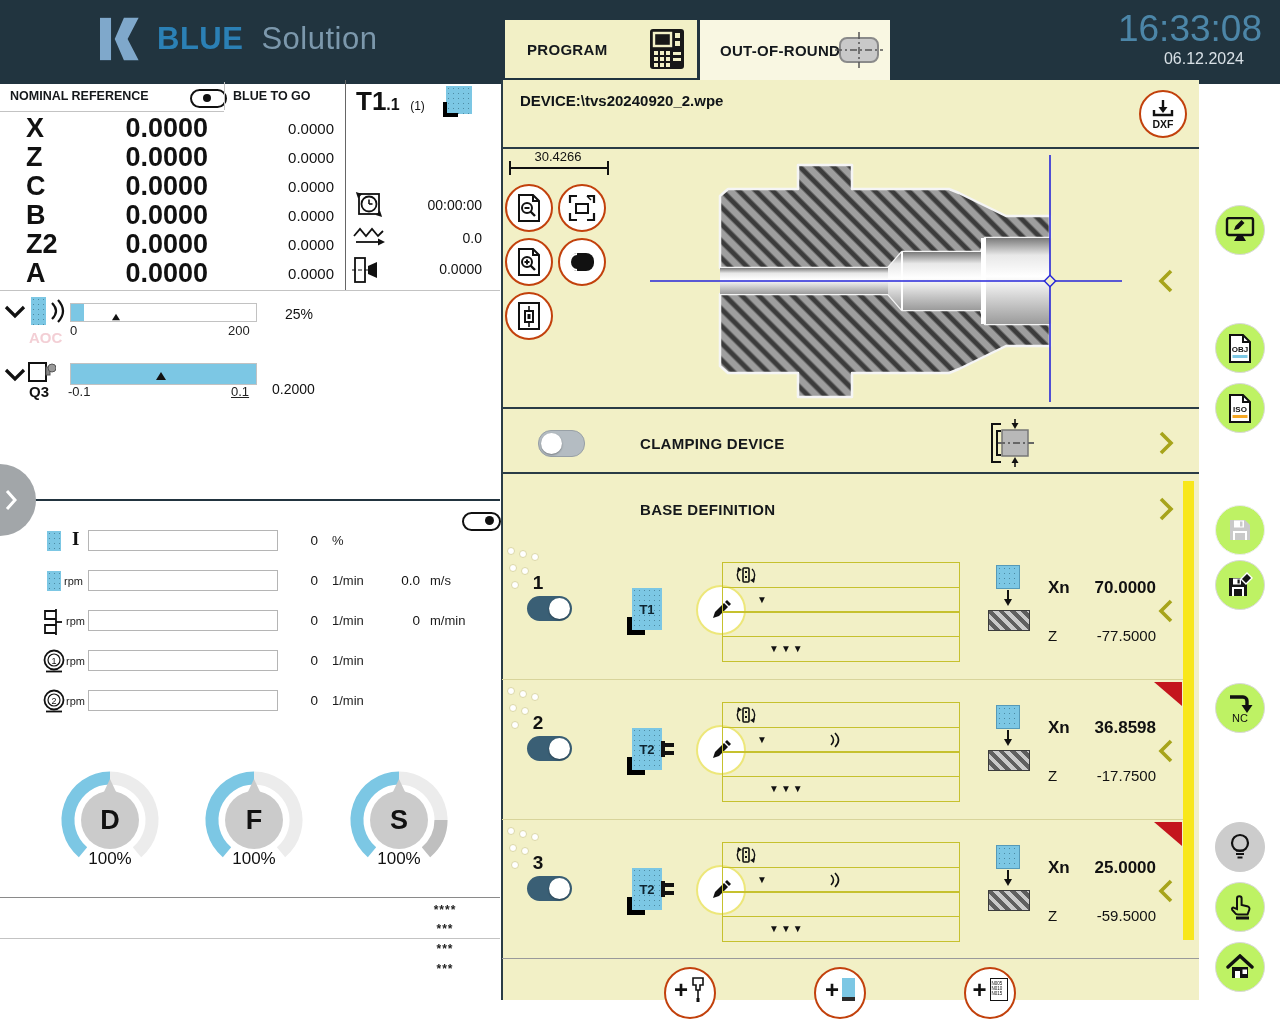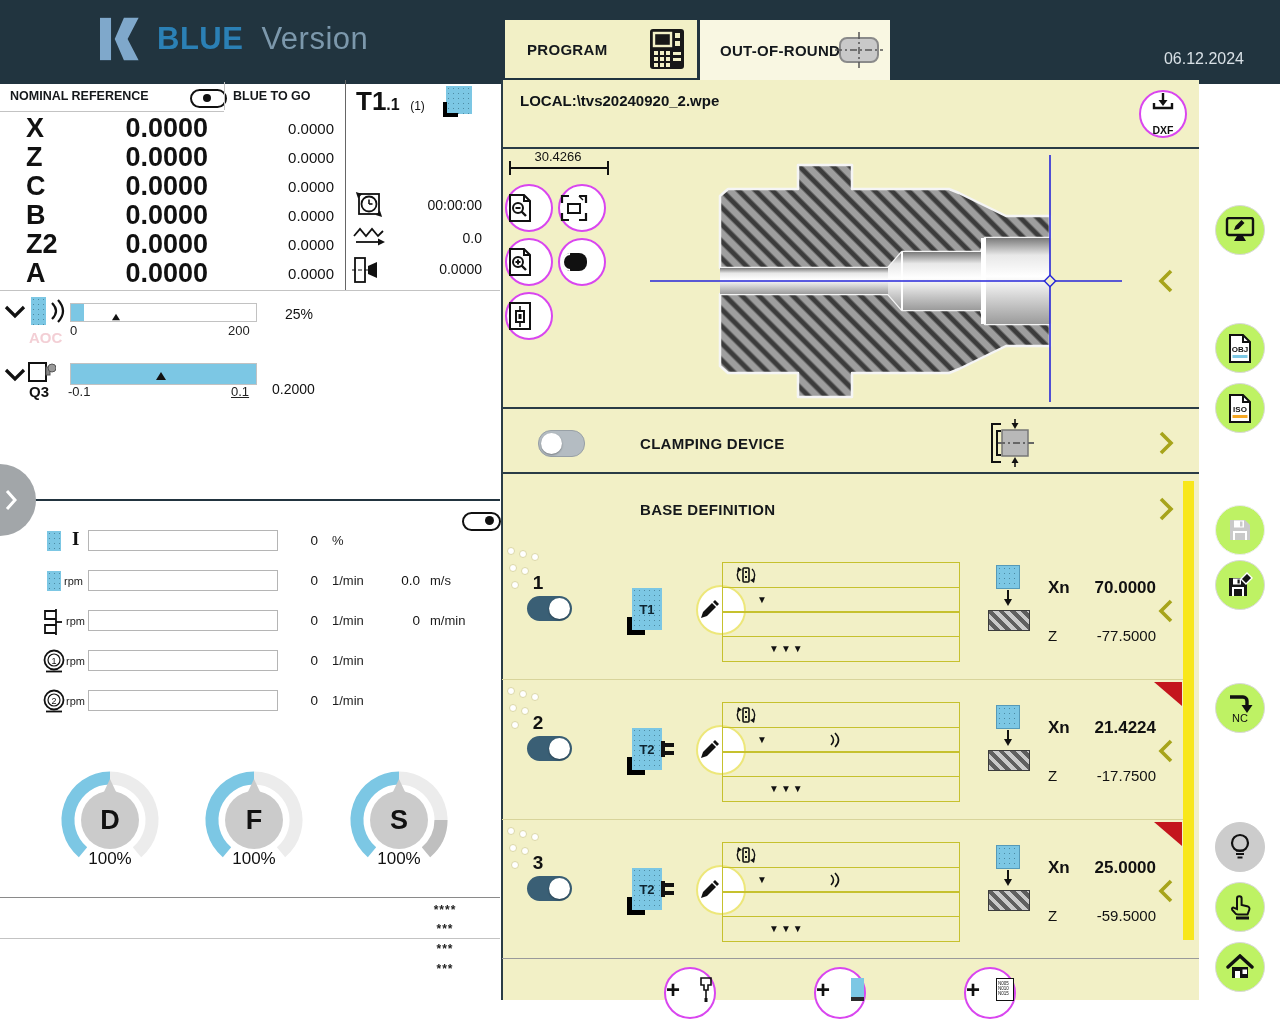--- a/index.html
+++ b/index.html
@@ -48,22 +48,22 @@
   .mi-unit{position:absolute;font-size:13px;color:#1c1c1c;}
   .rpm{font-size:11px;color:#222;position:absolute;}
   .bluesq{background:#7CC7E4;background-image:radial-gradient(#4e8ba3 .8px,transparent .9px);
     background-size:5px 5px;position:absolute;}
   
   .gauge-letter{position:absolute;width:110px;text-align:center;font-size:27px;font-weight:700;color:#111;}
   .gauge-val{position:absolute;width:110px;text-align:center;font-size:17px;color:#111;}
   .stars{position:absolute;width:70px;text-align:center;font-size:12px;font-weight:700;letter-spacing:1px;color:#222;}
   
   .ypanel{position:absolute;left:502px;top:80px;width:697px;height:920px;background:#F2F0C6;}
-  .circle-btn{position:absolute;background:#fff;border:2px solid #d946ef;border-radius:50%;
-    display:flex;align-items:center;justify-content:space-between;cursor:pointer;box-sizing:border-box;}
+  .circle-btn{position:absolute;background:#fff;border:2px solid #c2410c;border-radius:50%;
+    display:flex;align-items:center;justify-content:center;cursor:pointer;box-sizing:border-box;}
   .sb-btn{position:absolute;left:1215px;width:50px;height:50px;border-radius:50%;background:#bef264;
     border:1.5px solid #D9D9D9;display:flex;align-items:center;justify-content:center;box-sizing:border-box;cursor:pointer;}
   .olive{stroke:#A7A41B;}
   .param-box{position:relative;height:24px;border:1.5px solid #C6C12E;margin-top:-1.5px;}
   .row-num{position:absolute;width:28px;text-align:center;font-size:19px;font-weight:700;}
   .xn-lbl{position:absolute;font-size:17px;font-weight:700;}
   .xn-val{position:absolute;width:80px;text-align:right;font-size:17px;font-weight:700;}
   .z-lbl{position:absolute;font-size:15px;}
   .z-val{position:absolute;width:86px;text-align:right;font-size:15px;}
   .tool-chip{position:absolute;width:30px;height:42px;background:#7CC7E4;
@@ -89,22 +89,23 @@
 
 <div class="screen">
 
   <div class="header">
     <div class="logo">
       <svg width="46" height="46" viewBox="0 0 50 46">
         <polygon points="0,0 12,0 12,46 0,46" fill="#7FA8CB"></polygon>
         <polygon points="18,0 34,0 22,23 34,46 18,46 8,23" fill="#7FA8CB" transform="translate(8,0)"></polygon>
       </svg>
       <span class="b1">BLUE</span>
-      <span class="b2">Version</span>
-    </div>
+      <span class="b2">Solution</span>
+    </div>
+    <div class="clock-time">16:33:08</div>
     <div class="clock-date">06.12.2024</div>
   </div>
 
   <div class="tab" style="left:700px;width:190px;height:60px;background:#F9F7E2;">
     <span class="tab-label" style="margin-left:20px;">OUT-OF-ROUND</span>
     <svg width="50" height="38" viewBox="0 0 50 38" style="position:absolute;right:6px;top:11px;">
       <rect x="6" y="7" width="38" height="24" rx="7" fill="#C9C9C9" stroke="#8a8a8a" stroke-width="2"></rect>
       <line x1="1" y1="19" x2="49" y2="19" stroke="#555" stroke-width="1.5" stroke-dasharray="7 3 2 3"></line>
       <line x1="25" y1="1" x2="25" y2="37" stroke="#555" stroke-width="1.5" stroke-dasharray="7 3 2 3"></line>
     </svg>
@@ -330,21 +331,21 @@
   <div class="hl" style="left:0;top:897px;width:500px;border-top-color:#8a8a8a;"></div>
   <div class="stars" style="left:410px;top:903px;">****</div>
   <div class="stars" style="left:410px;top:922px;">***</div>
   <div class="hl" style="left:0;top:938px;width:500px;"></div>
   <div class="stars" style="left:410px;top:942px;">***</div>
   <div class="stars" style="left:410px;top:962px;">***</div>
 
   <div class="ypanel"></div>
   <div class="vl" style="left:501px;top:80px;height:920px;border-left:2px solid #2A3C46;"></div>
 
-  <div class="filepath">LOCAL:\tvs20240920_2.wpe</div>
+  <div class="filepath">DEVICE:\tvs20240920_2.wpe</div>
 
   <div class="circle-btn" style="left:1139px;top:90px;width:48px;height:48px;flex-direction:column;">
     <svg width="22" height="18" viewBox="0 0 22 18">
       <line x1="11" y1="1" x2="11" y2="10" stroke="#111" stroke-width="2.4"></line>
       <polygon points="6.5,8 15.5,8 11,14" fill="#111"></polygon>
       <path d="M2,11 v5 h18 v-5" fill="none" stroke="#111" stroke-width="2.4"></path>
     </svg>
     <span style="font-size:10.5px;font-weight:700;margin-top:1px;">DXF</span>
   </div>
 
@@ -572,21 +573,21 @@
       <span class="dd-marker" style="left:46px;top:6px;">▼▼▼</span>
     </div>
   </div>
   <div class="bluesq" style="left:996px;top:705px;width:22px;height:22px;border:1px solid #569ab8;"></div>
   <svg class="abs" style="left:1001px;top:730px;" width="14" height="18" viewBox="0 0 14 18">
     <line x1="7" y1="0" x2="7" y2="10" stroke="#111" stroke-width="2"></line>
     <polygon points="3,9 11,9 7,16" fill="#111"></polygon>
   </svg>
   <div class="hatch-block" style="left:988px;top:750px;"></div>
   <div class="xn-lbl" style="left:1048px;top:718px;">Xn</div>
-  <div class="xn-val" style="left:1076px;top:718px;">21.4224</div>
+  <div class="xn-val" style="left:1076px;top:718px;">36.8598</div>
   <div class="z-lbl" style="left:1048px;top:767px;">Z</div>
   <div class="z-val" style="left:1070px;top:767px;">-17.7500</div>
   <svg class="abs" style="left:1158px;top:738px;" width="16" height="26" viewBox="0 0 16 26">
     <polyline points="13,3 3,13 13,23" fill="none" stroke="#A7A41B" stroke-width="3.6"></polyline>
   </svg>
   <div class="hl" style="left:502px;top:819px;width:681px;border-top-color:#D8D49A;"></div>
 
   <svg class="abs" style="left:504px;top:824px;" width="40" height="50" viewBox="0 0 40 50">
     <g fill="#fff" stroke="#DCD8A8" stroke-width="1">
       <circle cx="7" cy="7" r="3.5"></circle>

